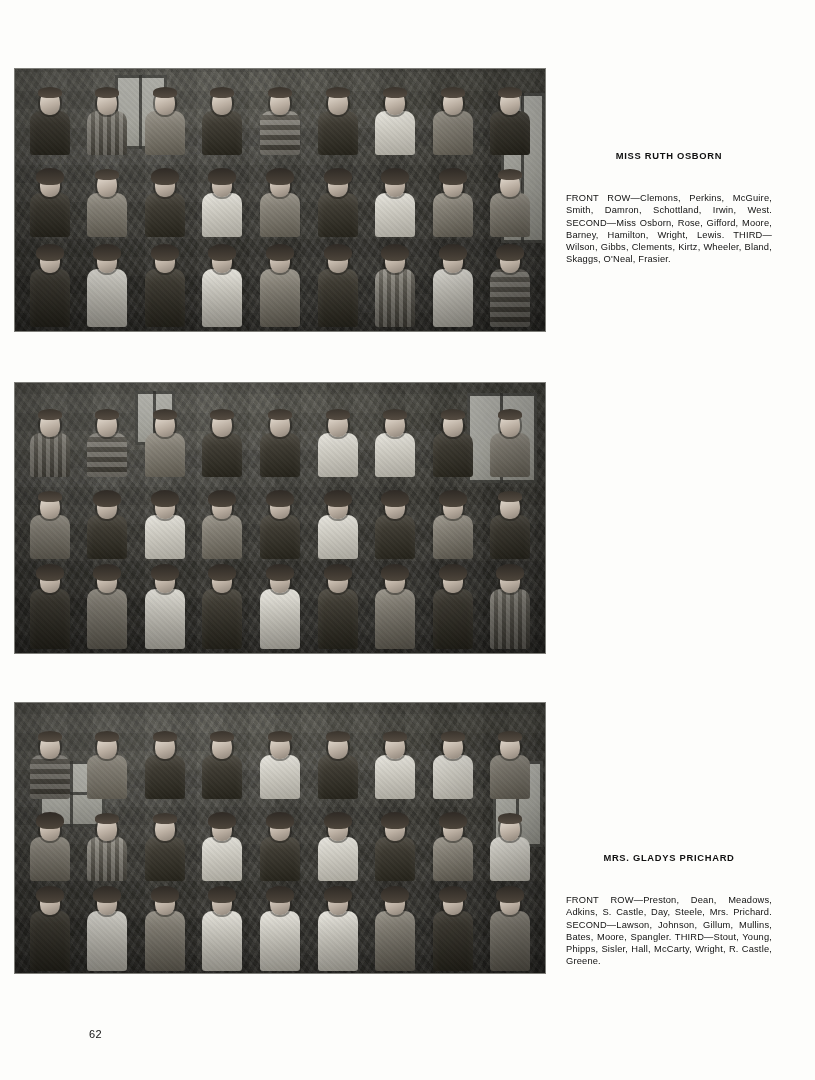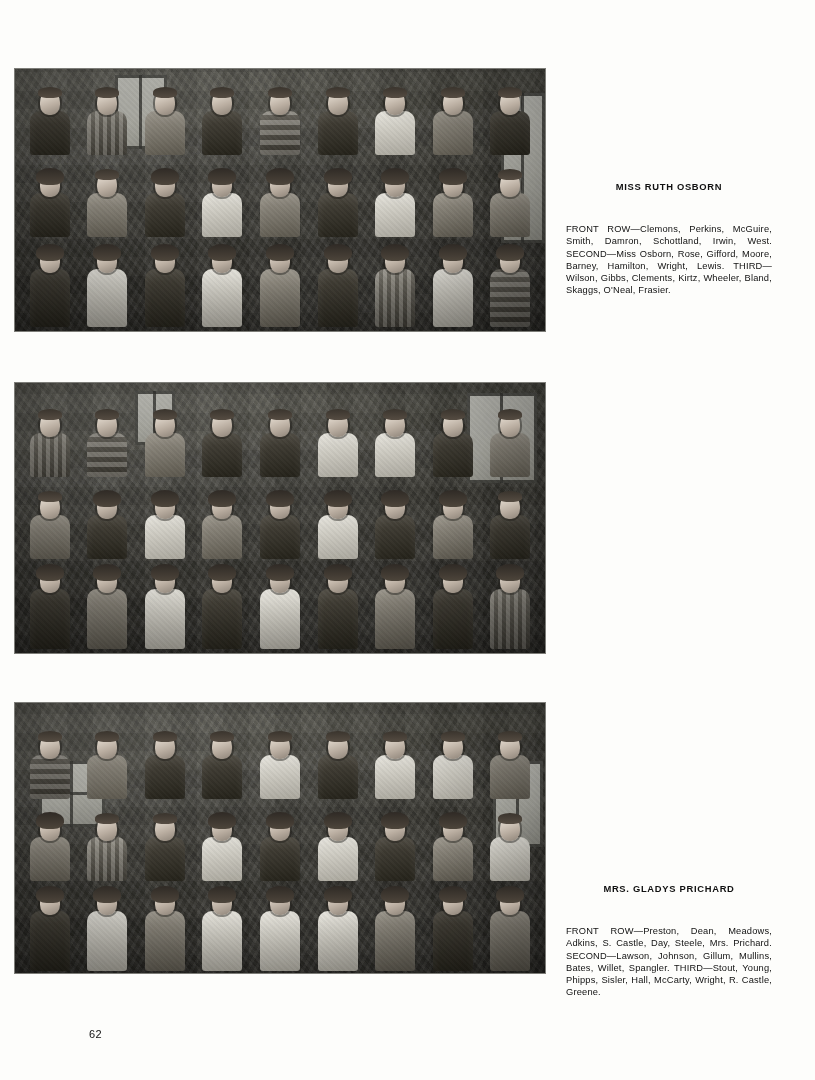--- a/index.html
+++ b/index.html
@@ -154,21 +154,20 @@
     text-align: justify;
     letter-spacing: .18px;
   }
   .caption .teacher {
     display: block;
     text-align: center;
     font-weight: bold;
     letter-spacing: .7px;
     margin-bottom: 2px;
     font-size: 9.4px;
-    margin-top: 31px;
   }
   .caption .names {
     display: block;
     margin-top: 30px;
   }
 
   .page-number {
     position: absolute;
     left: 44px;
     top: 1028px;
@@ -450,21 +449,21 @@
             <div class="body" style="height:60px;"></div>
           </div>
       </div>
 
       <div class="grain"></div>
       <div class="vig"></div>
     </div>
 
     <div class="caption" style="left:552px; top:470px;">
       <span class="teacher">MRS. GLADYS PRICHARD</span>
-      <span class="names">FRONT ROW—Preston, Dean, Meadows, Adkins, S. Castle, Day, Steele, Mrs. Prichard. SECOND—Lawson, Johnson, Gillum, Mullins, Bates, Willet, Spangler. THIRD—Stout, Young, Phipps, Sisler, Hall, McCarty, Wright, R. Castle, Greene.</span>
+      <span class="names">FRONT ROW—Preston, Dean, Meadows, Adkins, S. Castle, Day, Steele, Mrs. Prichard. SECOND—Lawson, Johnson, Gillum, Mullins, Bates, Moore, Spangler. THIRD—Stout, Young, Phipps, Sisler, Hall, McCarty, Wright, R. Castle, Greene.</span>
     </div>
   </div>
 
   <div class="group" style="left:14px; top:702px; width:786px; height:272px;">
 
     <div class="photo" style="width:532px; height:272px;">
       <div class="bg"></div>
       <div class="wall"></div>
       <div class="window" style="left:24px; top:58px; width:66px; height:66px;">
           <i style="left:31px;top:0;width:3px;bottom:0;"></i>

